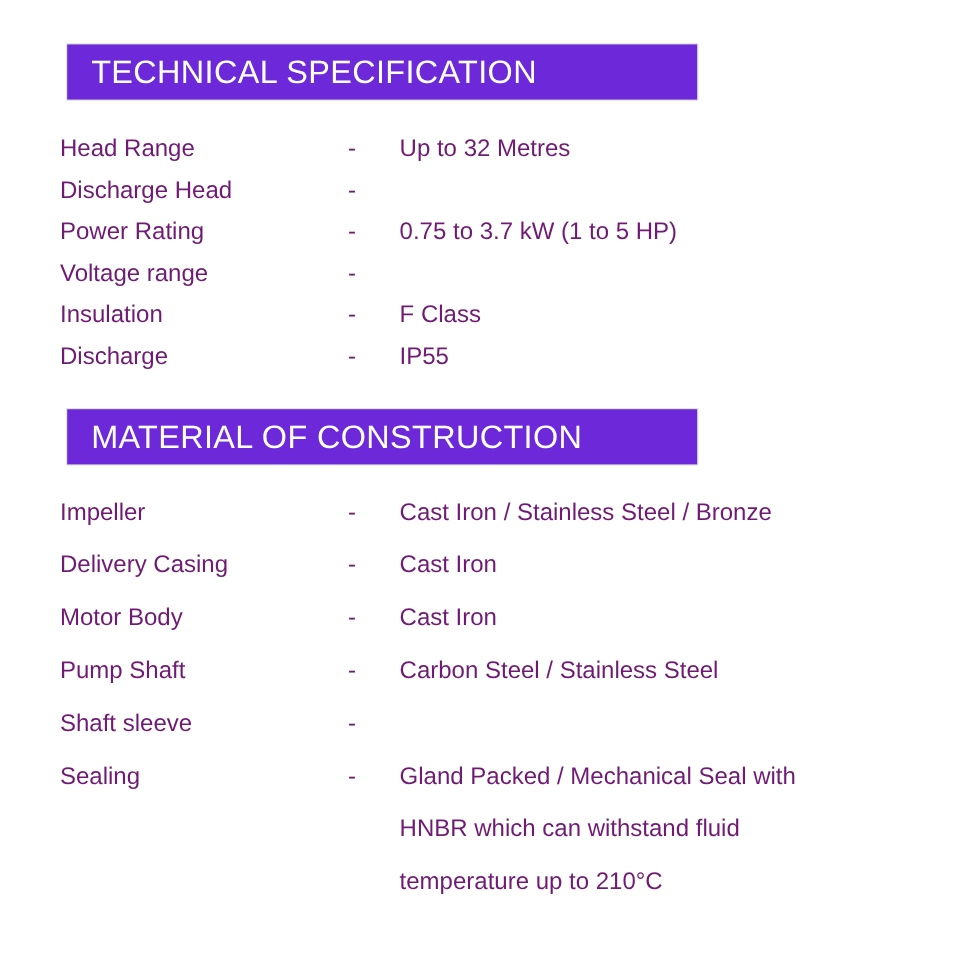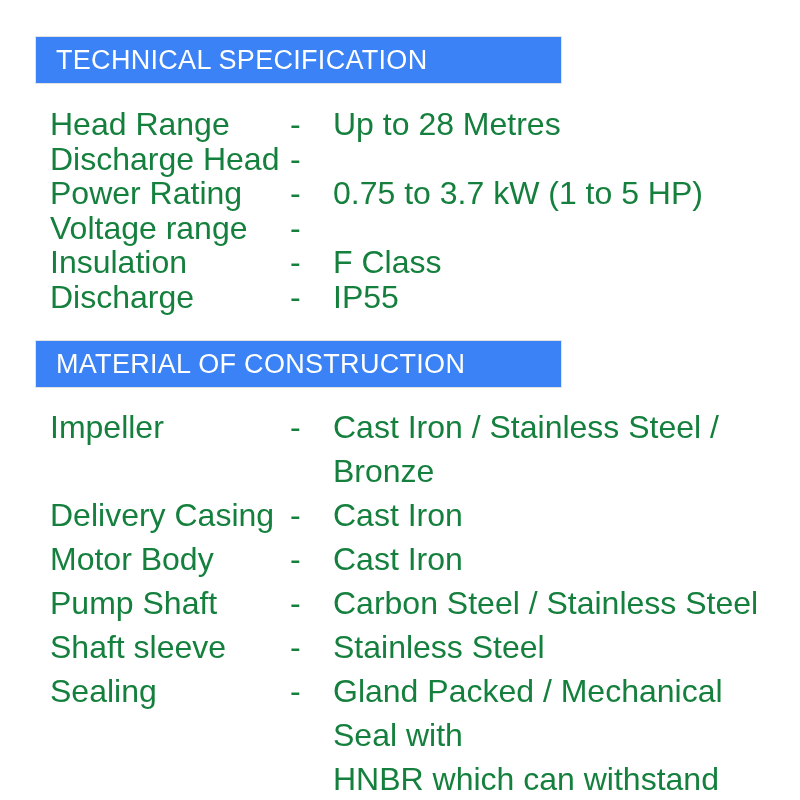--- a/index.html
+++ b/index.html
@@ -11,24 +11,24 @@
     position: relative;
     width: 800px;
     height: 800px;
     background: #ffffff;
     font-family: "Liberation Sans", sans-serif;
     color: #272728;
     overflow: hidden;
   }
   .section-bar {
     position: absolute;
-    left: 36px;
+    left: 56px;
     width: 525px;
     height: 46px;
-    background: #3b82f6;
+    background: #6d28d9;
     box-shadow: 0 0 0 1px #e3e3e4;
   }
   .section-bar .bar-title {
     display: block;
     padding-left: 20px;
     line-height: 46px;
     font-size: 27px;
     color: #ffffff;
     letter-spacing: 0.3px;
     white-space: nowrap;
@@ -42,41 +42,41 @@
   }
   #list-1 { top: 107px; line-height: 34.6px; }
   #list-2 { top: 405px; line-height: 44px; }
   .row {
     display: grid;
     grid-template-columns: 240px 43px 1fr;
   }
   .row .label,
   .row .dash,
   .row .value {
-    font-size: 32px;
-    color: #15803d;
+    font-size: 20px;
+    color: #701a75;
   }
   .row .value {
     white-space: pre-line;
   }
 </style>
 </head>
 <body>
 
 <div class="canvas">
 
   <div class="section-bar" id="bar-1">
     <span class="bar-title">TECHNICAL SPECIFICATION</span>
   </div>
 
   <div class="spec-list" id="list-1">
     <div class="row">
       <span class="label">Head Range</span>
       <span class="dash">-</span>
-      <span class="value">Up to 28 Metres</span>
+      <span class="value">Up to 32 Metres</span>
     </div>
     <div class="row">
       <span class="label">Discharge Head</span>
       <span class="dash">-</span>
     </div>
     <div class="row">
       <span class="label">Power Rating</span>
       <span class="dash">-</span>
       <span class="value">0.75 to 3.7 kW (1 to 5 HP)</span>
     </div>
@@ -117,21 +117,20 @@
       <span class="value">Cast Iron</span>
     </div>
     <div class="row">
       <span class="label">Pump Shaft</span>
       <span class="dash">-</span>
       <span class="value">Carbon Steel / Stainless Steel</span>
     </div>
     <div class="row">
       <span class="label">Shaft sleeve</span>
       <span class="dash">-</span>
-      <span class="value">Stainless Steel</span>
     </div>
     <div class="row">
       <span class="label">Sealing</span>
       <span class="dash">-</span>
       <span class="value">Gland Packed / Mechanical Seal with
 HNBR which can withstand fluid
 temperature up to 210°C</span>
     </div>
   </div>
 

